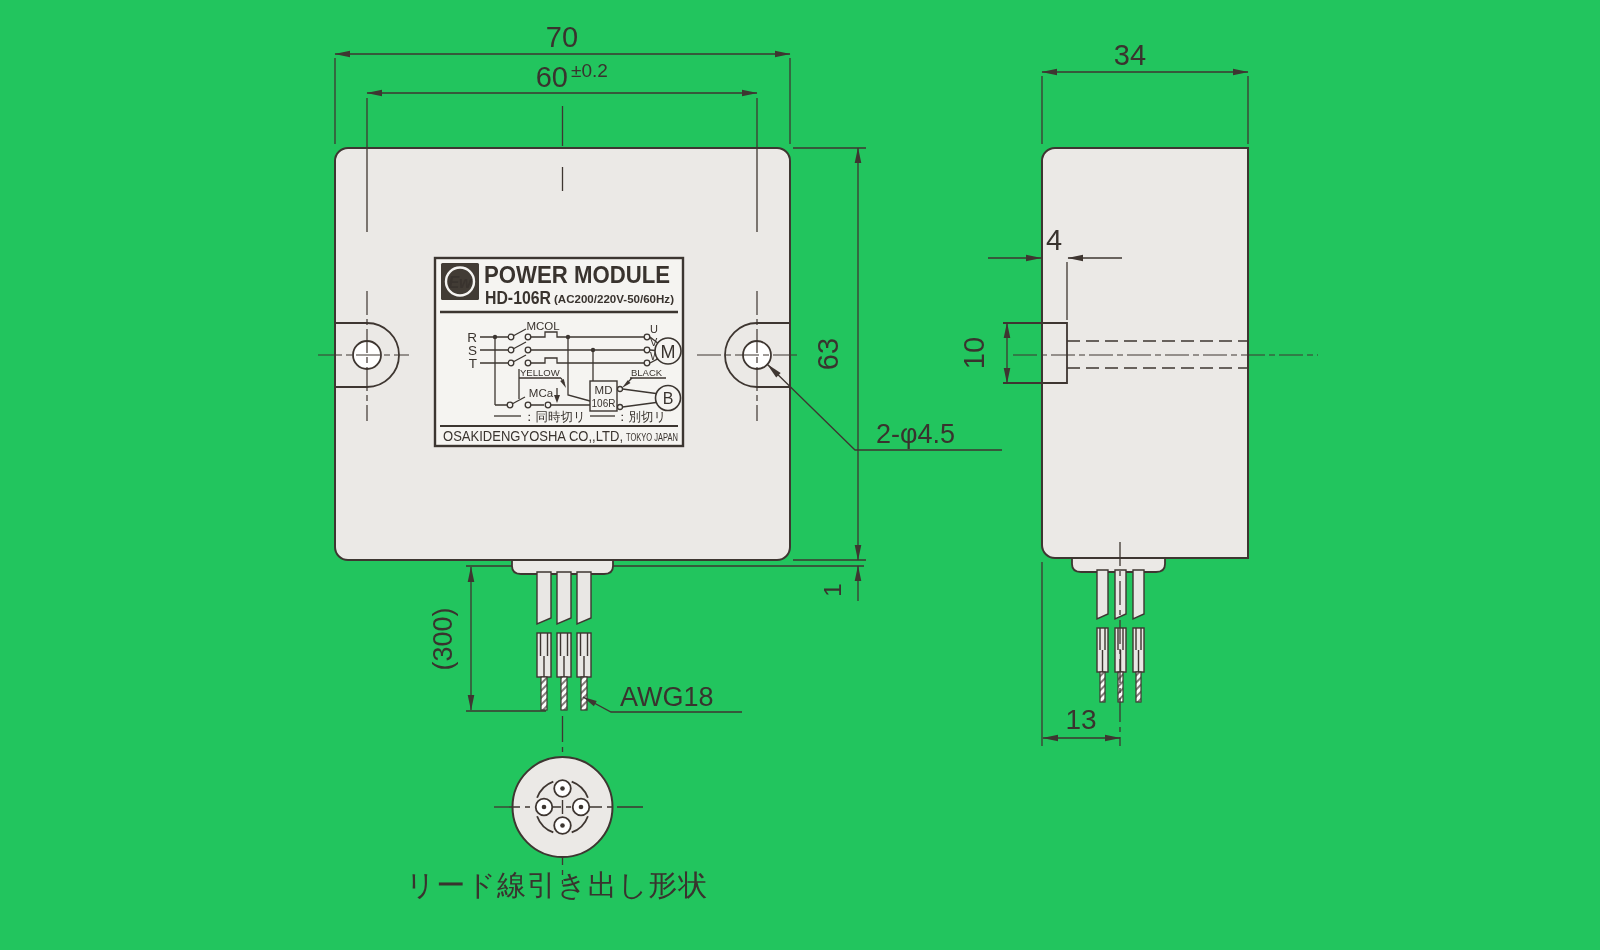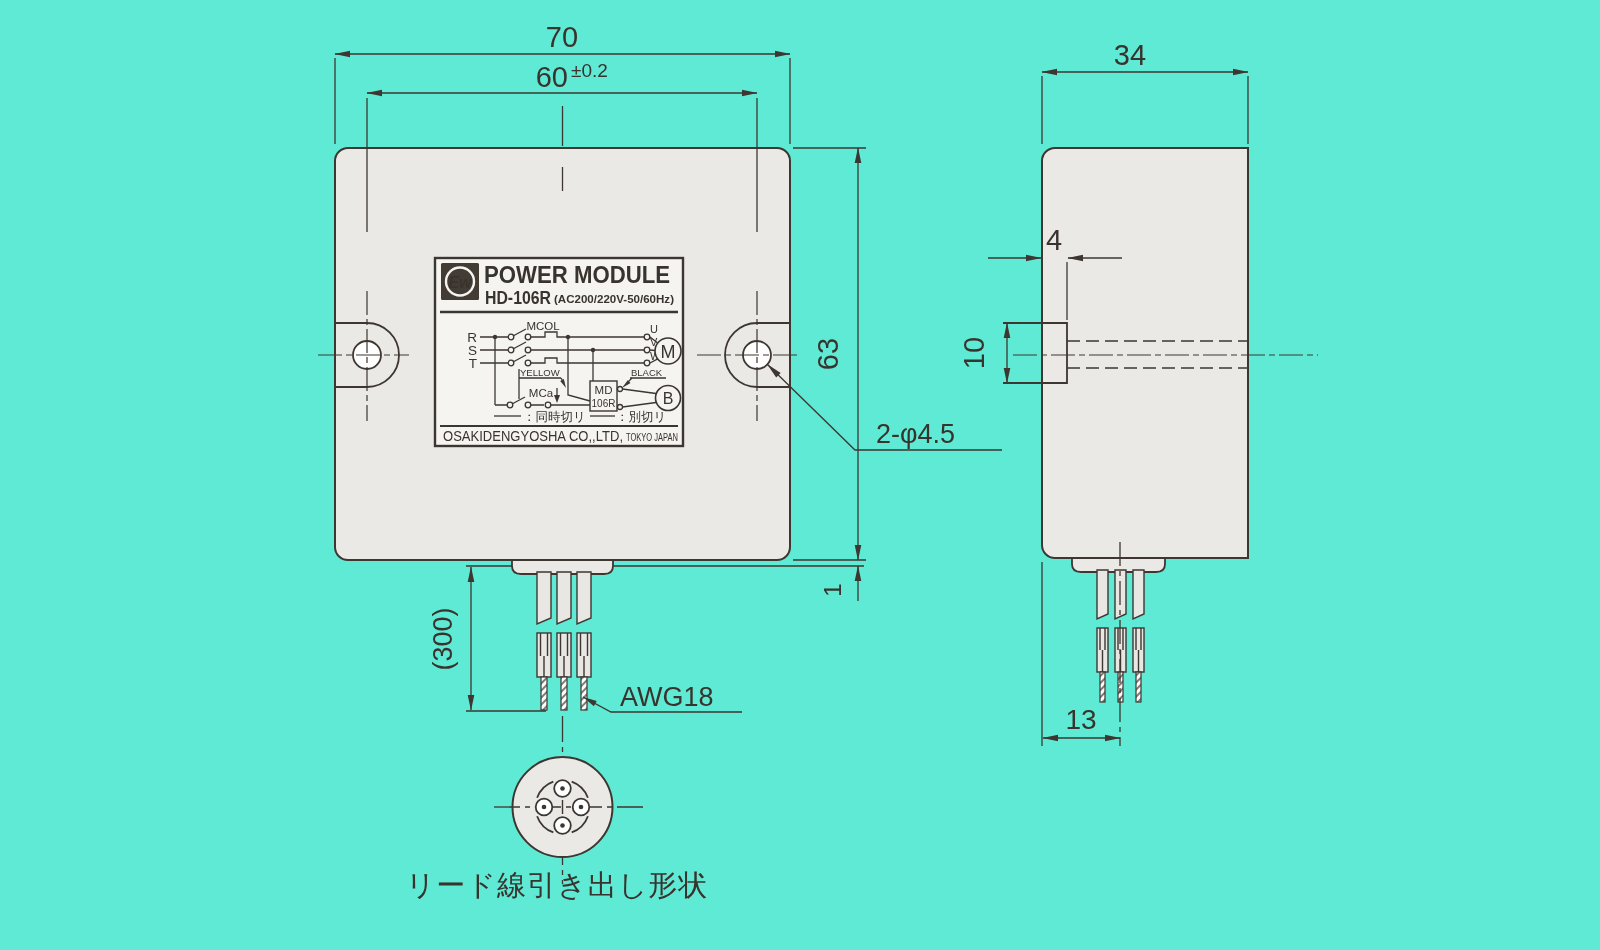--- a/index.html
+++ b/index.html
@@ -1,16 +1,16 @@
 <!DOCTYPE html>
 <html><head>
 <meta charset="utf-8">
 <style>
   html,body { margin:0; padding:0; background:#ffffff; }
-  .canvas { position:relative; width:1600px; height:950px; background:#5eead4; overflow:hidden; }
+  .canvas { position:relative; width:1600px; height:950px; background:#22c55e; overflow:hidden; }
   svg text { font-family:"Liberation Sans", sans-serif; fill:#39332e; }
   .outline  { fill:#ebe9e6; stroke:#3e3631; stroke-width:2; }
   .outline2 { fill:#ebe9e6; stroke:#3e3631; stroke-width:1.8; }
   .med      { fill:none; stroke:#3e3631; stroke-width:1.8; }
   .thin     { fill:none; stroke:#3e3631; stroke-width:1.4; }
   .dim      { fill:none; stroke:#3e3631; stroke-width:1.3; }
   .center   { fill:none; stroke:#3e3631; stroke-width:1.2; stroke-dasharray:24 4 6 4; }
   .hidden-l { fill:none; stroke:#3e3631; stroke-width:1.5; stroke-dasharray:13 6; }
   .hole     { fill:#ffffff; stroke:#3e3631; stroke-width:1.8; }
   .wire     { fill:#e9e7e4; stroke:#3e3631; stroke-width:1.4; }

